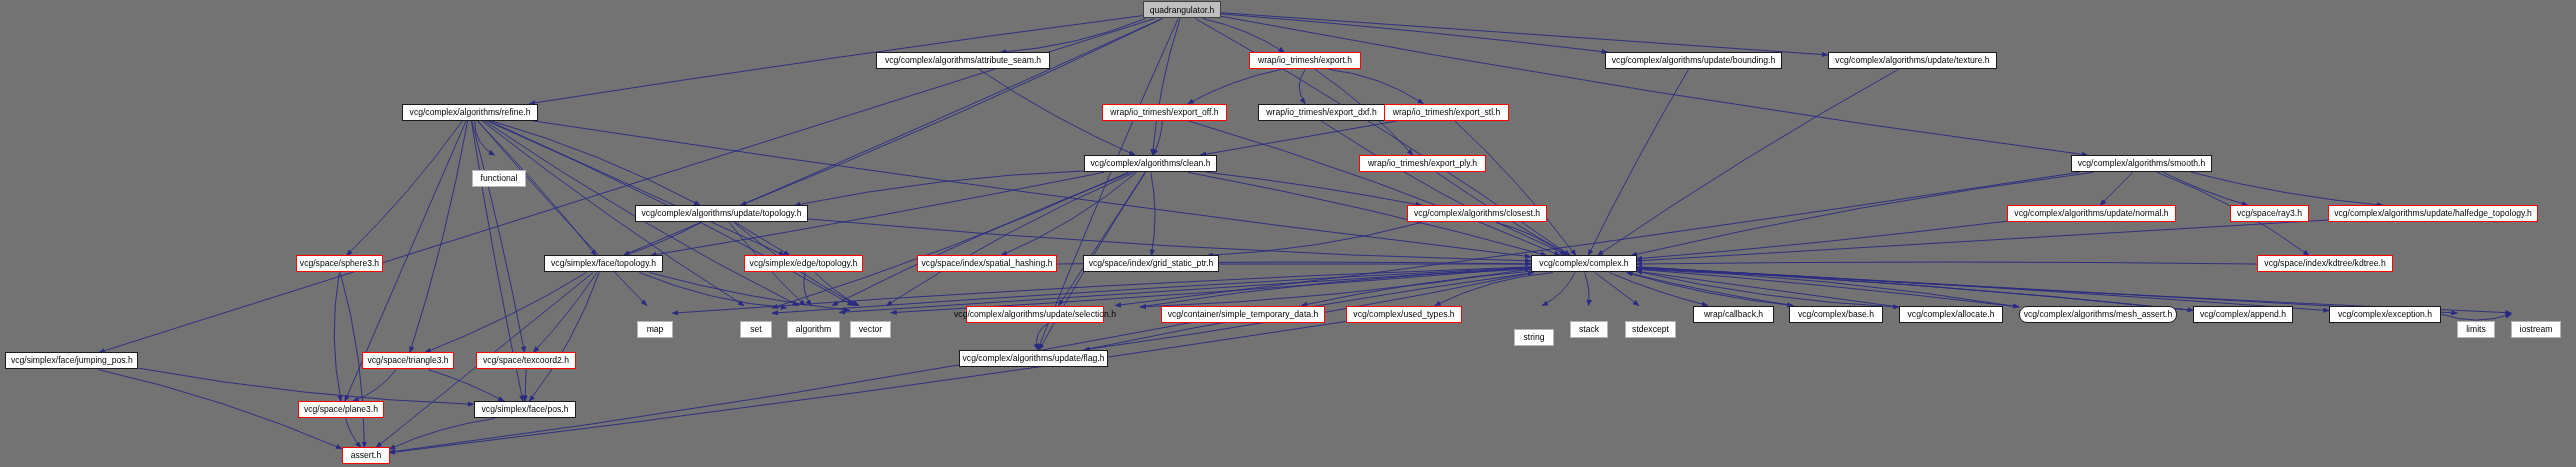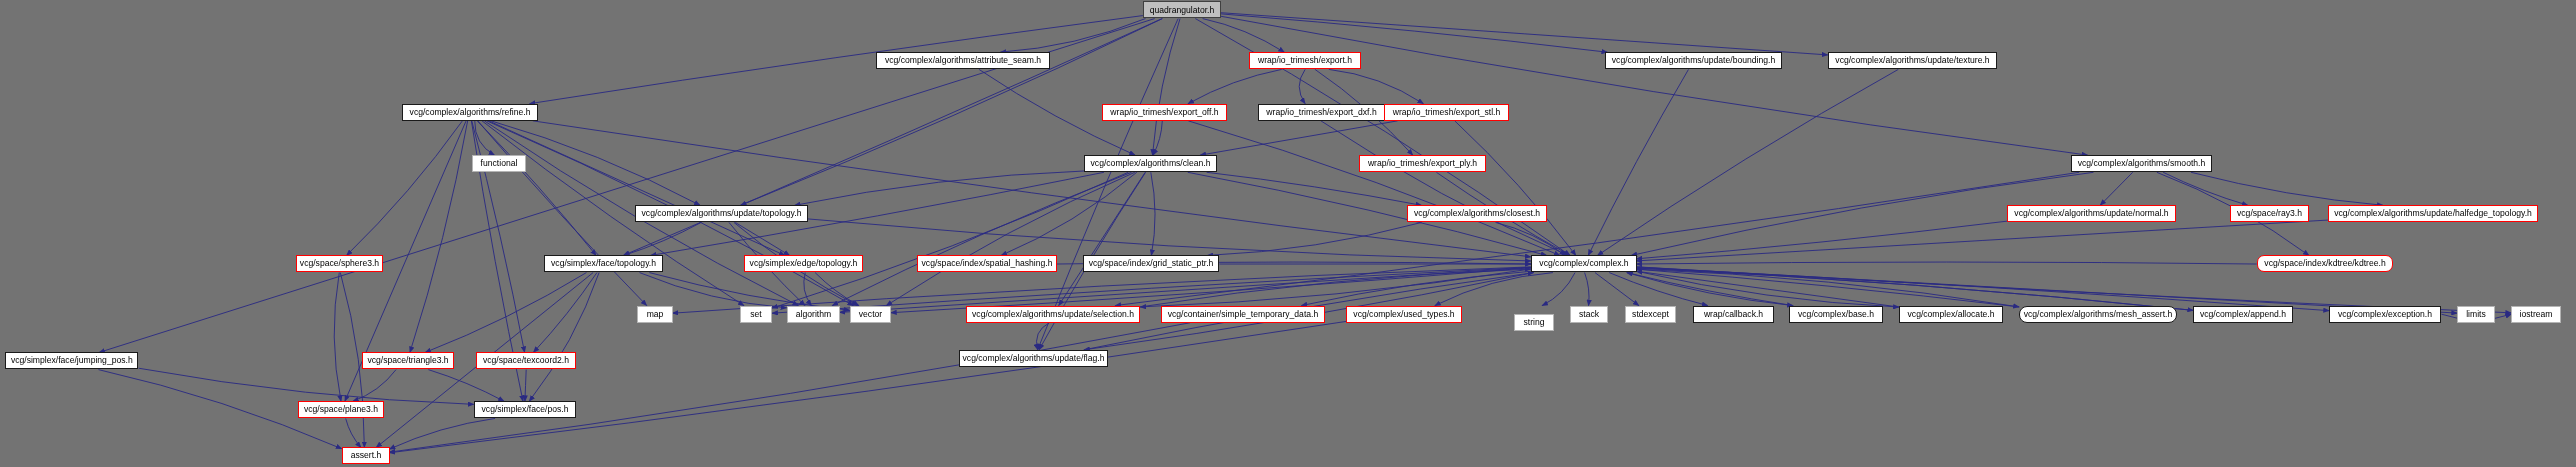--- a/index.html
+++ b/index.html
@@ -15,21 +15,21 @@
     color:#000000;
     font-size:8.6px;
     line-height:1;
     white-space:nowrap;
     height:17px;
     padding:0 4.6px;
   }
   .node.root{background:#bfbfbf;border:0.7px solid #404040;}
   .node.bold{border:1.3px solid #1a1a1a;text-align:center;}
   .node.red{border:1.3px solid #ff0000;}
-  .node.grey{border:0.7px solid #b4b4b4;}
+  .node.grey{border:0.7px solid #b4b4b4;margin-top:15px;}
 </style>
 </head>
 <body>
 
 <div id="graph-root">
   <svg id="edges" xmlns="http://www.w3.org/2000/svg" viewBox="0 0 3904 709" width="2576" height="468">
     <defs>
       <marker id="arrow" markerWidth="10" markerHeight="8" refX="9" refY="4" orient="auto" markerUnits="userSpaceOnUse">
         <path d="M0,0 L10,4 L0,8 z" fill="#2a2a82"></path>
       </marker>
@@ -169,26 +169,26 @@
       <div class="node red" style="left: 1407px; top: 205px; width: 140px;">vcg/complex/algorithms/closest.h</div>
       <div class="node red" style="left: 2007px; top: 205px; width: 169px;">vcg/complex/algorithms/update/normal.h</div>
       <div class="node red" style="left: 2230px; top: 205px; width: 79px;">vcg/space/ray3.h</div>
       <div class="node red" style="left: 2328px; top: 205px; width: 210px;">vcg/complex/algorithms/update/halfedge_topology.h</div>
       <div class="node red" style="left: 296px; top: 255px; width: 87px;">vcg/space/sphere3.h</div>
       <div class="node bold" style="left: 544px; top: 255px; width: 119px;">vcg/simplex/face/topology.h</div>
       <div class="node red" style="left: 744px; top: 255px; width: 119px;">vcg/simplex/edge/topology.h</div>
       <div class="node red" style="left: 917px; top: 255px; width: 140px;">vcg/space/index/spatial_hashing.h</div>
       <div class="node bold" style="left: 1083px; top: 255px; width: 136px;">vcg/space/index/grid_static_ptr.h</div>
       <div class="node bold" style="left: 1531px; top: 255px; width: 106px;">vcg/complex/complex.h</div>
-      <div class="node red" style="left: 2257px; top: 255px; width: 136px; border-radius: 7px;">vcg/space/index/kdtree/kdtree.h</div>
+      <div class="node red" style="left: 2257px; top: 255px; width: 136px;">vcg/space/index/kdtree/kdtree.h</div>
       <div class="node grey" style="left: 637px; top: 306px; width: 36px;">map</div>
       <div class="node grey" style="left: 740px; top: 306px; width: 32px;">set</div>
       <div class="node grey" style="left: 787px; top: 306px; width: 53px;">algorithm</div>
       <div class="node grey" style="left: 850px; top: 306px; width: 41px;">vector</div>
-      <div class="node red" style="left: 966px; top: 306px; width: 174px;">vcg/complex/algorithms/update/selection.h</div>
+      <div class="node red" style="left: 966px; top: 306px; width: 138px;">vcg/complex/algorithms/update/selection.h</div>
       <div class="node red" style="left: 1161px; top: 306px; width: 164px;">vcg/container/simple_temporary_data.h</div>
       <div class="node red" style="left: 1346px; top: 306px; width: 116px;">vcg/complex/used_types.h</div>
       <div class="node grey" style="left: 1514px; top: 314px; width: 40px;">string</div>
       <div class="node grey" style="left: 1570px; top: 306px; width: 38px;">stack</div>
       <div class="node grey" style="left: 1625px; top: 306px; width: 51px;">stdexcept</div>
       <div class="node bold" style="left: 1693px; top: 306px; width: 81px;">wrap/callback.h</div>
       <div class="node bold" style="left: 1789px; top: 306px; width: 94px;">vcg/complex/base.h</div>
       <div class="node bold" style="left: 1899px; top: 306px; width: 104px;">vcg/complex/allocate.h</div>
       <div class="node bold" style="left: 2019px; top: 306px; width: 158px; border-radius: 8px;">vcg/complex/algorithms/mesh_assert.h</div>
       <div class="node bold" style="left: 2193px; top: 306px; width: 100px;">vcg/complex/append.h</div>

